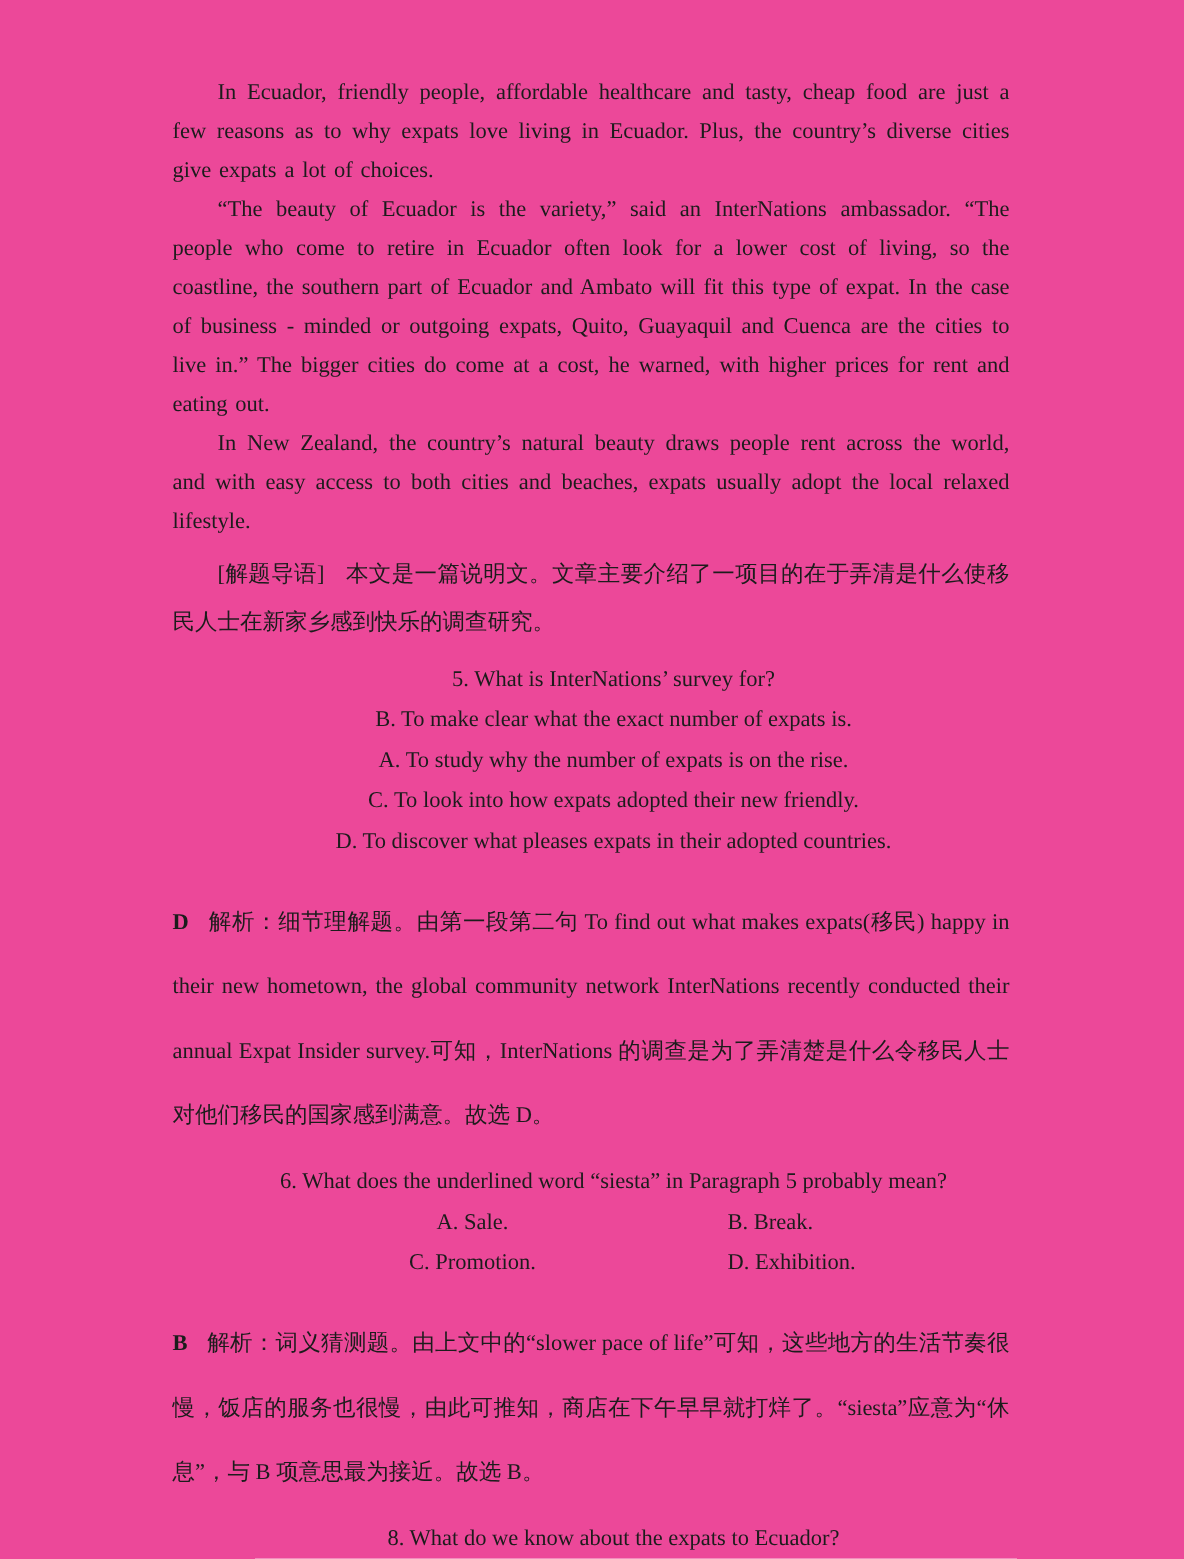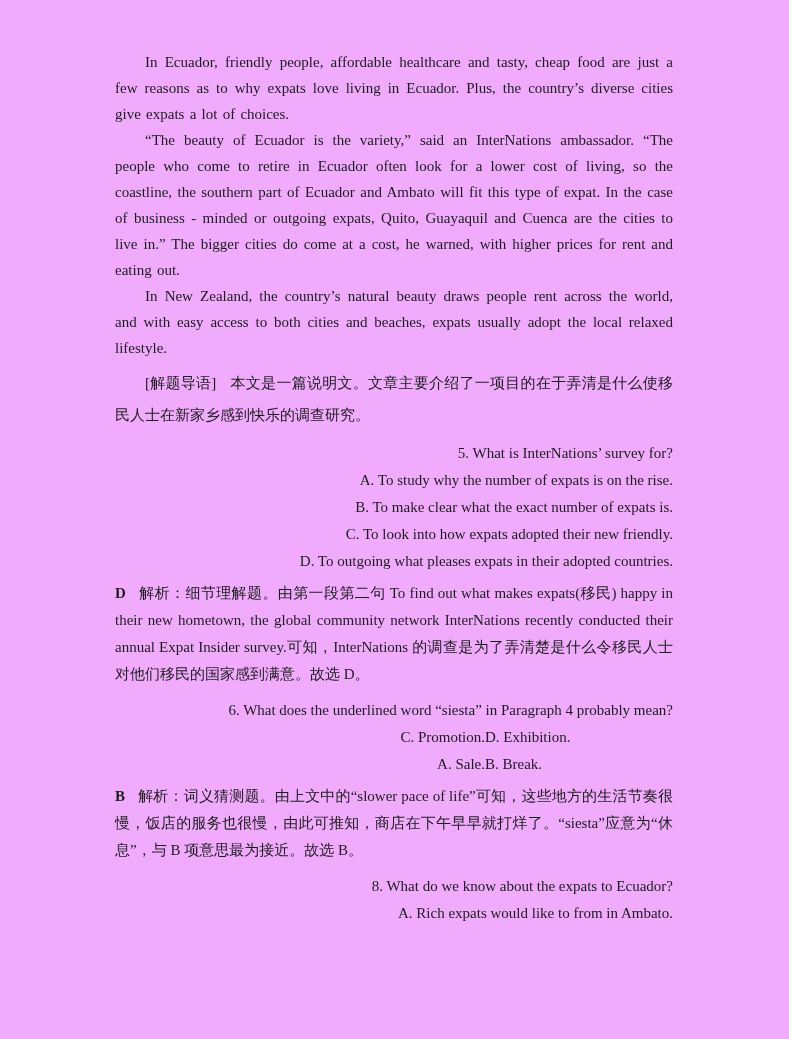--- a/index.html
+++ b/index.html
@@ -12,21 +12,21 @@
     height: 1039px;
     overflow: hidden;
     font-family: "Liberation Serif", "DejaVu Serif", serif;
     color: #1c1c1c;
   }
   .page {
     box-sizing: border-box;
     width: 789px;
     height: 1039px;
     padding: 49px 116px 0 115px;
-    background: #f0abfc;
+    background: #ec4899;
   }
   .para {
     margin: 0;
     font-size: 15px;
     line-height: 26px;
     text-align: justify;
     text-indent: 2em;
     word-spacing: 1.5px;
   }
   .guide {
@@ -40,33 +40,33 @@
     margin-right: 14px;
   }
   .question {
     margin-top: 9px;
     padding-left: 2em;
     font-size: 15px;
   }
   .q-line {
     margin: 0;
     line-height: 27px;
-    text-align: right;
+    text-align: center;
   }
   .opt-row {
     display: flex;
   }
   .opt-left {
     flex: 0 0 340px;
     width: 340px;
   }
   .exp {
-    margin: 5px 0 0 0;
+    margin: 19px 0 0 0;
     font-size: 15px;
-    line-height: 27px;
+    line-height: 43px;
     text-align: justify;
   }
   .ans-letter {
     font-weight: bold;
     margin-right: 13px;
   }
 </style>
 </head>
 <body>
 
@@ -76,37 +76,37 @@
 
   <p class="para">“The beauty of Ecuador is the variety,” said an InterNations ambassador. “The people who come to retire in Ecuador often look for a lower cost of living, so the coastline, the southern part of Ecuador and Ambato will fit this type of expat. In the case of business - minded or outgoing expats, Quito, Guayaquil and Cuenca are the cities to live in.” The bigger cities do come at a cost, he warned, with higher prices for rent and eating out.</p>
 
   <p class="para">In New Zealand, the country’s natural beauty draws people rent across the world, and with easy access to both cities and beaches, expats usually adopt the local relaxed lifestyle.</p>
 
 
   <p class="guide"><span class="guide-label">[解题导语]</span><span>本文是一篇说明文。文章主要介绍了一项目的在于弄清是什么使移民人士在新家乡感到快乐的调查研究。</span></p>
 
   <div class="question">
     <p class="q-line">5. What is InterNations’ survey for?</p>
+    <p class="q-line">B. To make clear what the exact number of expats is.</p>
     <p class="q-line">A. To study why the number of expats is on the rise.</p>
-    <p class="q-line">B. To make clear what the exact number of expats is.</p>
     <p class="q-line">C. To look into how expats adopted their new friendly.</p>
-    <p class="q-line">D. To outgoing what pleases expats in their adopted countries.</p>
+    <p class="q-line">D. To discover what pleases expats in their adopted countries.</p>
   </div>
 
   <p class="exp"><b class="ans-letter">D</b><span>解析：细节理解题。由第一段第二句 To find out what makes expats(移民) happy in their new hometown, the global community network InterNations recently conducted their annual Expat Insider survey.可知，InterNations 的调查是为了弄清楚是什么令移民人士对他们移民的国家感到满意。故选 D。</span></p>
 
   <div class="question">
-    <p class="q-line">6. What does the underlined word “siesta” in Paragraph 4 probably mean?</p>
+    <p class="q-line">6. What does the underlined word “siesta” in Paragraph 5 probably mean?</p>
+    <div class="opt-row">
+      <p class="q-line opt-left">A. Sale.</p>
+      <p class="q-line">B. Break.</p>
+    </div>
     <div class="opt-row">
       <p class="q-line opt-left">C. Promotion.</p>
       <p class="q-line">D. Exhibition.</p>
-    </div>
-    <div class="opt-row">
-      <p class="q-line opt-left">A. Sale.</p>
-      <p class="q-line">B. Break.</p>
     </div>
   </div>
 
   <p class="exp"><b class="ans-letter">B</b><span>解析：词义猜测题。由上文中的“slower pace of life”可知，这些地方的生活节奏很慢，饭店的服务也很慢，由此可推知，商店在下午早早就打烊了。“siesta”应意为“休息”，与 B 项意思最为接近。故选 B。</span></p>
 
   <div class="question">
     <p class="q-line">8. What do we know about the expats to Ecuador?</p>
     <p class="q-line">A. Rich expats would like to from in Ambato.</p>
   </div>
 

